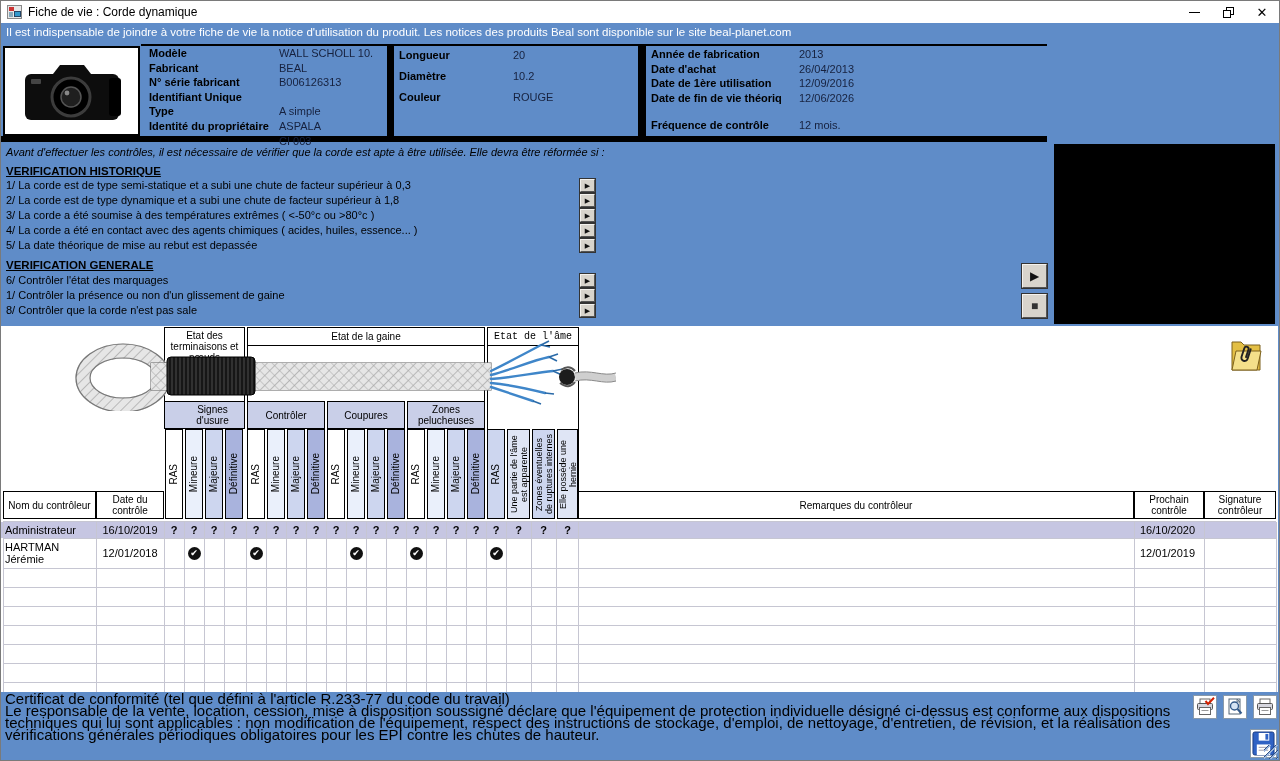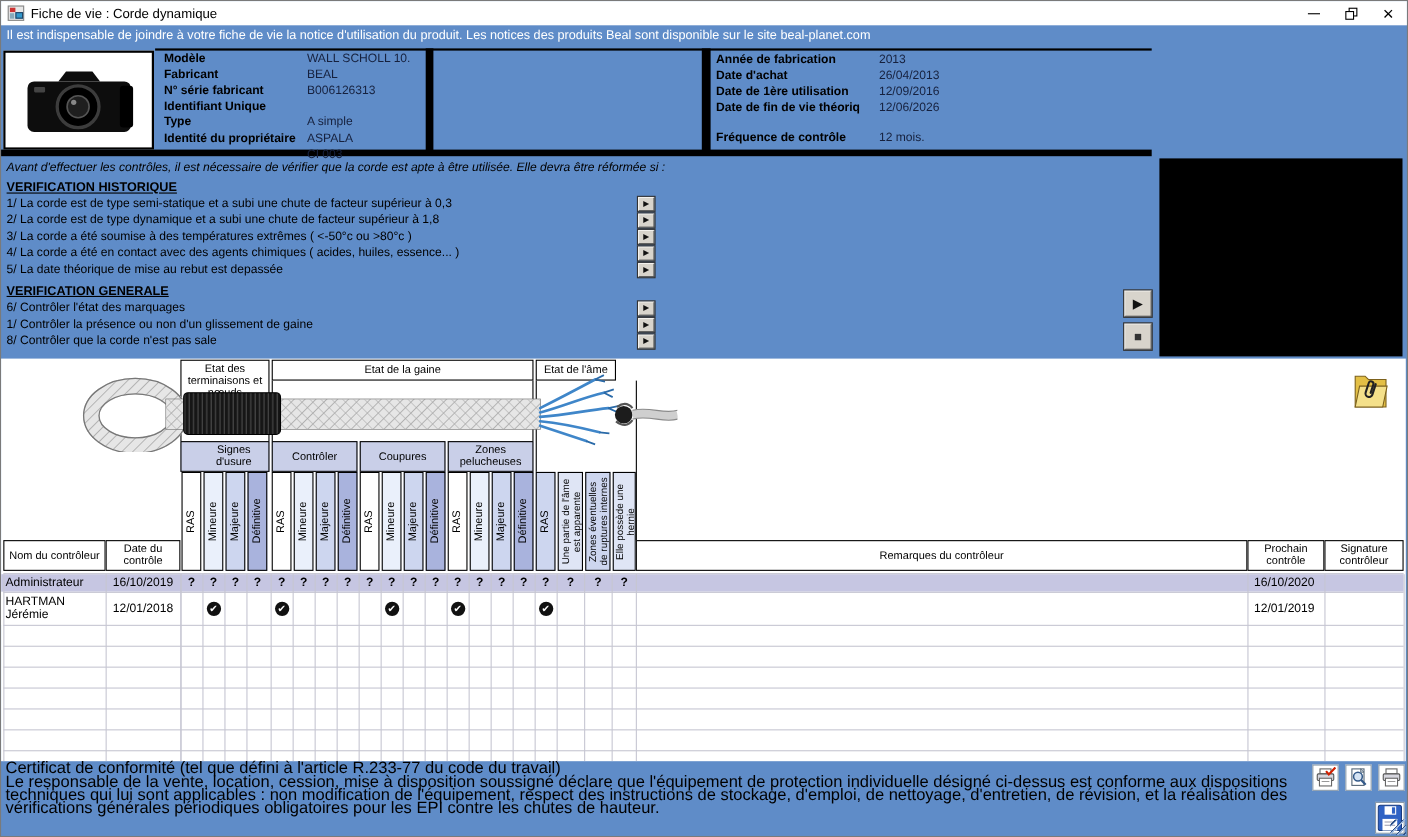--- a/index.html
+++ b/index.html
@@ -120,20 +120,25 @@
   <div class="blackbar" style="left:0;top:135px;width:1046px;height:6px;"></div>
 
   <div id="panel-left" class="panel" style="left:148px;top:46px;width:250px;">
       <div class="info-row" style="height: 14.6px;"><span class="ilabel">Modèle</span><span class="ivalue" style="left: 130px;">WALL SCHOLL 10.</span></div>
       <div class="info-row" style="height: 14.6px;"><span class="ilabel">Fabricant</span><span class="ivalue" style="left: 130px;">BEAL</span></div>
       <div class="info-row" style="height: 14.6px;"><span class="ilabel">N° série fabricant</span><span class="ivalue" style="left: 130px;">B006126313</span></div>
       <div class="info-row" style="height: 14.6px;"><span class="ilabel">Identifiant Unique</span><span class="ivalue" style="left: 130px; margin-top: 44px;">CI 003</span></div>
       <div class="info-row" style="height: 14.6px;"><span class="ilabel">Type</span><span class="ivalue" style="left: 130px;">A simple</span></div>
       <div class="info-row" style="height: 14.6px;"><span class="ilabel">Identité du propriétaire</span><span class="ivalue" style="left: 130px;">ASPALA</span></div>
     </div>
+  <div id="panel-mid" class="panel" style="left:398px;top:48px;width:230px;">
+      <div class="info-row" style="height: 21px;"><span class="ilabel">Longueur</span><span class="ivalue" style="left: 114px;">20</span></div>
+      <div class="info-row" style="height: 21px;"><span class="ilabel">Diamètre</span><span class="ivalue" style="left: 114px;">10.2</span></div>
+      <div class="info-row" style="height: 21px;"><span class="ilabel">Couleur</span><span class="ivalue" style="left: 114px;">ROUGE</span></div>
+    </div>
   <div id="panel-right" class="panel" style="left:650px;top:47px;width:390px;">
       <div class="info-row" style="height: 14.6px;"><span class="ilabel">Année de fabrication</span><span class="ivalue" style="left: 148px;">2013</span></div>
       <div class="info-row" style="height: 14.6px;"><span class="ilabel">Date d'achat</span><span class="ivalue" style="left: 148px;">26/04/2013</span></div>
       <div class="info-row" style="height: 14.6px;"><span class="ilabel">Date de 1ère utilisation</span><span class="ivalue" style="left: 148px;">12/09/2016</span></div>
       <div class="info-row" style="height: 14.6px;"><span class="ilabel">Date de fin de vie théoriq</span><span class="ivalue" style="left: 148px;">12/06/2026</span></div>
       <div class="info-row" style="height: 14.6px; margin-top: 13px;"><span class="ilabel">Fréquence de contrôle</span><span class="ivalue" style="left: 148px;">12 mois.</span></div>
     </div>
 
   <div class="verif-intro">Avant d'effectuer les contrôles, il est nécessaire de vérifier que la corde est apte à être utilisée. Elle devra être réformée si :</div>
   <div class="verif-title" style="top:164px;">VERIFICATION HISTORIQUE</div>
@@ -172,21 +177,21 @@
       <span>▶</span>
     </div>
   <div class="big-btn" style="left:1021px;top:293px;">
       <span style="color:#333">■</span>
     </div>
 
   <div class="table-section">
 
     <div class="grp-box" style="left:163px;width:81px;height:38px;">Etat des terminaisons et nœuds</div>
     <div class="grp-box" style="left:246px;width:238px;height:19px;">Etat de la gaine</div>
-    <div class="grp-box" style="left:486px;width:73px;height:19px;">Etat de l'âme</div>
+    <div class="grp-box" style="left:486px;width:92px;height:19px;font-family:Liberation Mono, monospace;">Etat de l'âme</div>
 
     <div class="hline-k" style="left:246px;top:20px;height:55px;"></div>
     <div class="hline-k" style="left:483px;top:20px;height:55px;"></div>
     <div class="hline-k" style="left:486px;top:20px;height:83px;"></div>
     <div class="hline-k" style="left:577px;top:20px;height:145px;"></div>
     <div class="hline-k" style="left:163px;top:39px;height:36px;"></div>
     <div class="hline-k" style="left:243px;top:39px;height:36px;"></div>
 
     <svg class="abs" style="left:70px;top:5px;" width="545" height="80" viewBox="0 0 545 80">
       <defs>

